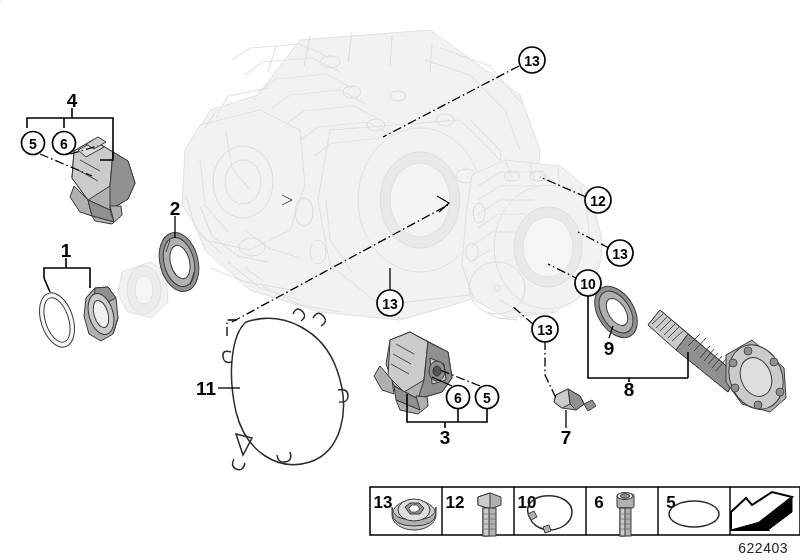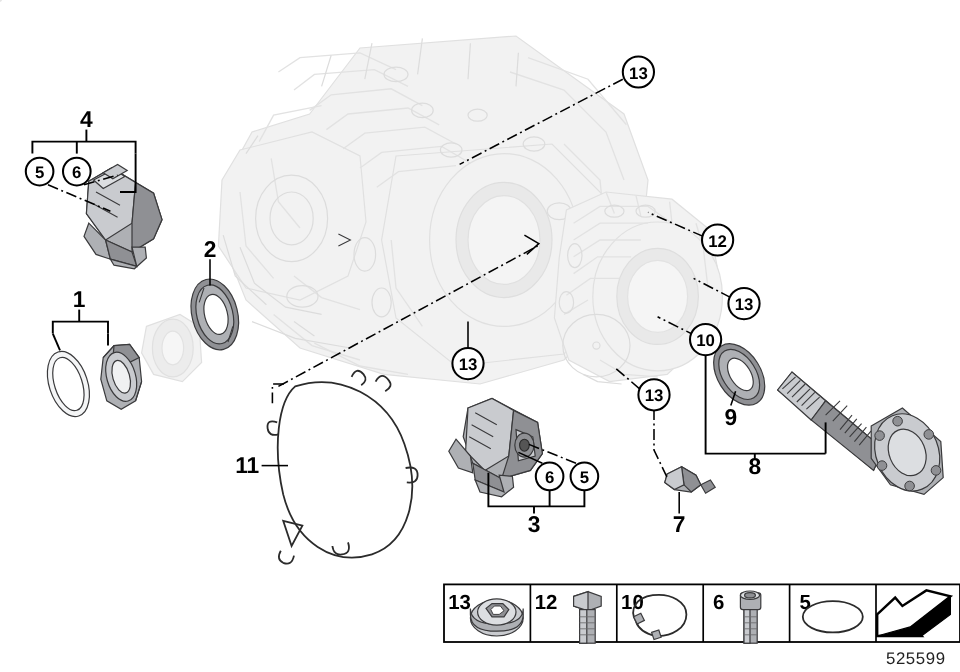--- a/index.html
+++ b/index.html
@@ -437,14 +437,14 @@
     <g>
       <ellipse class="outline" fill="none" cx="694" cy="514" rx="25" ry="13"></ellipse>
     </g>
     <g>
       <path fill="#ffffff" stroke="#000" stroke-width="2" d="M731,512 L746,498 L752,505 L772,492 L792,497 L760,522 L768,530
                L731,530 Z"></path>
       <path fill="#000" stroke="#000" stroke-width="1" d="M731,530 L768,530 L792,512 L792,497 L760,522 Z"></path>
     </g>
   </svg>
 
-  <div class="partid">525599</div>
+  <div class="partid">622403</div>
 </div>
 
 </body></html>

